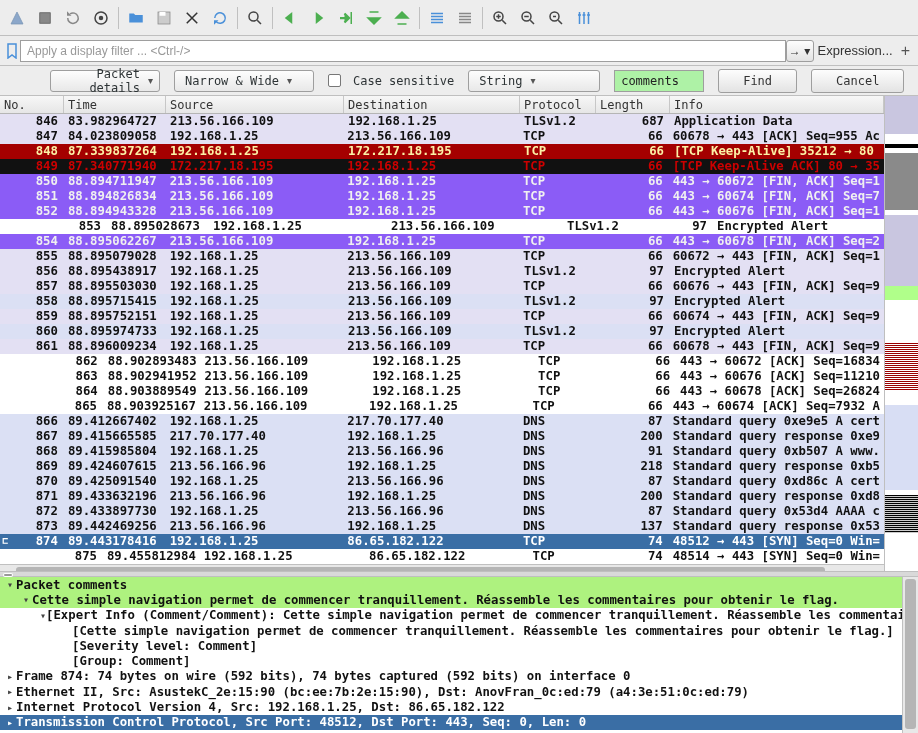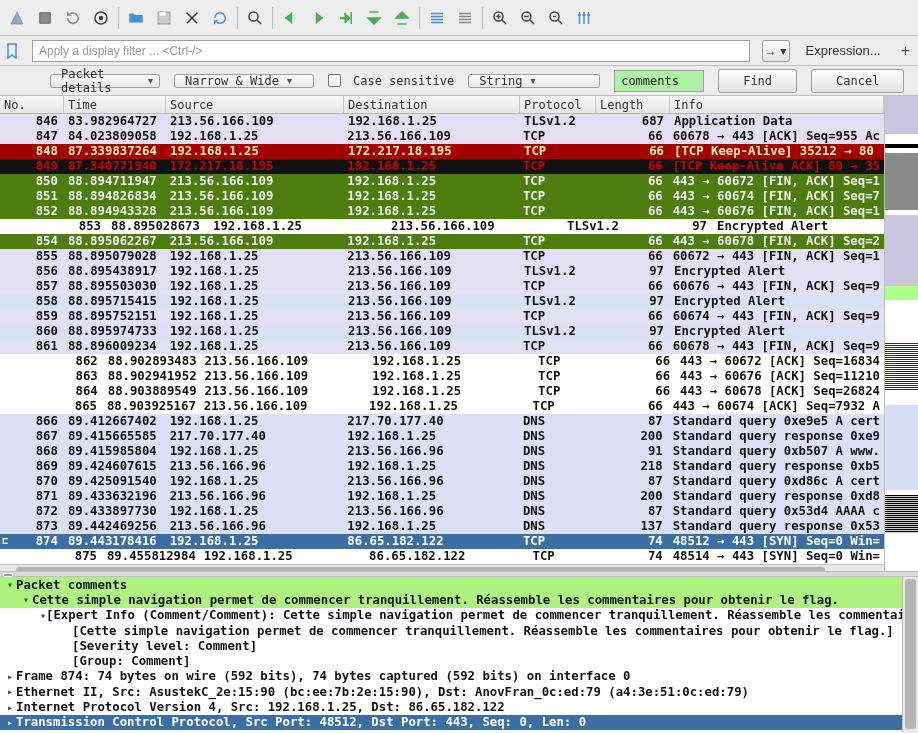--- a/index.html
+++ b/index.html
@@ -5,29 +5,29 @@
 * { box-sizing: border-box; margin: 0; padding: 0; font-family: "DejaVu Sans Mono", Menlo, monospace; }
 body { width: 918px; height: 733px; background: #f2f1f0; display: flex; flex-direction: column; font-size: 12px; color: #2e3436; }
 
 
 .toolbar { height: 36px; background: #ededed; border-bottom: 1px solid #bfbfbf; display: flex; align-items: center; gap: 6px; padding: 0 6px; }
 .tb-icon { width: 22px; height: 22px; display: flex; align-items: center; justify-content: center; color: #555; border-radius:3px; }
 .tb-icon svg { width: 18px; height: 18px; }
 .tb-sep { width: 1px; height: 22px; background: #c0c0c0; }
 
 
-.filterbar { height: 30px; background: #ededed; border-bottom: 1px solid #bfbfbf; display: flex; align-items: center; padding: 0 4px; gap:12px; }
+.filterbar { height: 30px; background: #ededed; border-bottom: 1px solid #bfbfbf; display: flex; align-items: center; padding: 0 4px; gap:0; }
 .bookmark { width:16px; height:22px; display:flex; align-items:center; justify-content:center; }
 .display-filter { flex:1; height:22px; border:1px solid #9e9e9e; background:#fff; padding:0 6px; font: 12px sans-serif; color:#999; display:flex; align-items:center; }
 .toolbarbtn { height:22px; border:1px solid #9e9e9e; border-radius:3px; background:linear-gradient(#fdfdfd,#e3e3e3); display:flex; align-items:center; justify-content:center; padding:0 8px; font:12px sans-serif; color:#333; }
 .expr-label { font:13px sans-serif; color:#333; padding:0 4px; }
 
 
 .findbar { height:30px; background:#ededed; border-bottom:1px solid #bfbfbf; display:flex; align-items:center; gap:14px; padding:0 10px 0 50px; }
-.combo { height:14px; border:1px solid #9e9e9e; border-radius:3px; background:linear-gradient(#fdfdfd,#e8e8e8); display:flex; align-items:center; padding:0 6px 0 10px; font:12px sans-serif; gap:8px; }
+.combo { height:22px; border:1px solid #9e9e9e; border-radius:3px; background:linear-gradient(#fdfdfd,#e8e8e8); display:flex; align-items:center; padding:0 6px 0 10px; font:12px sans-serif; gap:8px;text-align:right; }
 .combo::after { content:"▾"; font-size:10px; color:#555; }
 .chk { display:flex; align-items:center; gap:12px; font:12px sans-serif; }
 .chk-box { width:13px; height:13px; border:1px solid #777; border-radius:2px; background:#fff; }
 .find-input { width:90px; height:22px; border:1px solid #9e9e9e; background:#aef2a6; padding:0 6px; font:12px sans-serif; color:#222; display:flex; align-items:center; }
 .btn { height:24px; padding:0 24px; border:1px solid #9e9e9e; border-radius:3px; background:linear-gradient(#fdfdfd,#e3e3e3); font:12px sans-serif; color:#333; display:flex; align-items:center; }
 
 
 .panes { flex:1; display:flex; flex-direction:column; overflow:hidden; }
 .list-wrap { flex:1; display:flex; overflow:hidden; background:#fff; }
 .plist { flex:1; overflow:hidden; background:#fff; font-size:12.3px; color:#111; font-weight:bold; }
@@ -41,21 +41,21 @@
 .c-len { width:74px; text-align:left; }
 .c-info { flex:1; }
 .rows { position: relative; }
 .row { display:flex; height:15px; line-height:15px; white-space:nowrap; overflow:hidden; }
 .row > div { padding:0 4px; }
 .row .c-no { text-align:right; padding-right:6px; }
 .row .c-len { text-align:right; padding-right:6px; }
 .bg-lav { background:#e3e0f3; }
 .bg-red { background:#a40000; color:#fcf2a6; }
 .bg-black { background:#111; color:#c00; }
-.bg-grey { background:#4d7c0f; color:#f0f0f0; }
+.bg-grey { background:#8b5cf6; color:#f0f0f0; }
 .bg-white { background:#fff;margin-left:43px; }
 .bg-lil { background:#dbe0f4; }
 .bg-sel { background:#3a6ea5; color:#fff; }
 .minimap { width:34px; background:#fff; border-left:1px solid #bfbfbf; position:relative; }
 .mm-block { position:absolute; left:0; right:0; }
 
 
 .splitter { height:6px; background:#d9d9d9; border-top:1px solid #bfbfbf; border-bottom:1px solid #bfbfbf; cursor:row-resize; position:relative; }
 .splitter::after { content:""; position:absolute; left:4px; top:2px; width:8px; height:2px; background:#999; box-shadow: 0 0 0 1px #fff; border-radius:1px; }
 

